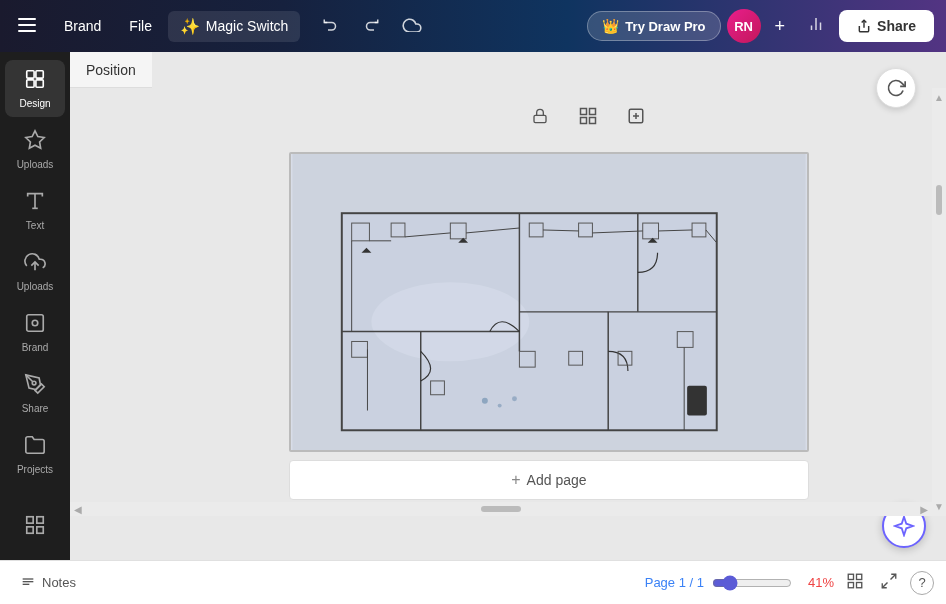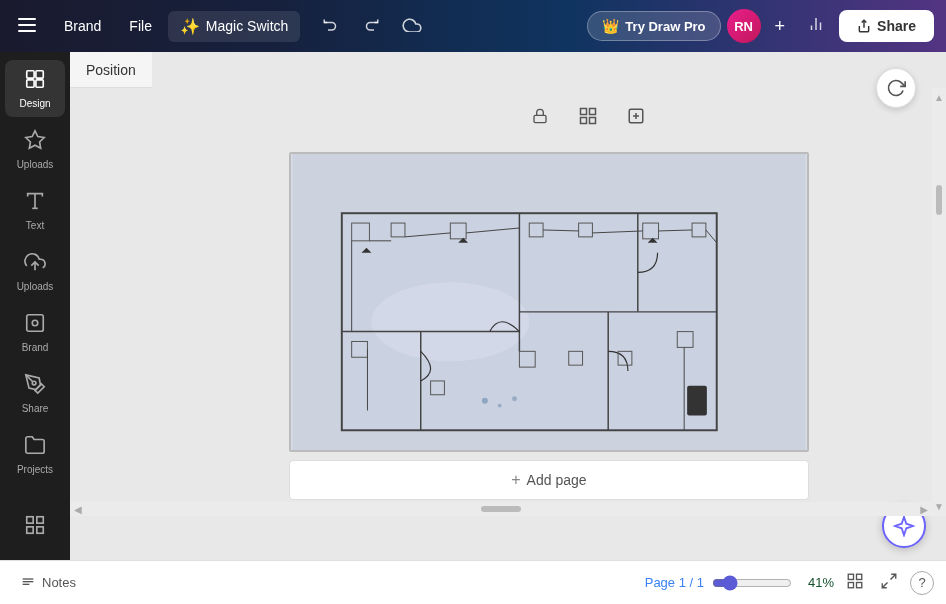--- a/index.html
+++ b/index.html
@@ -291,21 +291,21 @@
       display: flex;
       align-items: center;
       gap: 6px;
     }
     .zoom-slider {
       width: 80px;
       accent-color: #5b5bd6;
     }
     .zoom-percent {
       font-size: 13px;
-      color: #14532d;
+      color: #ef4444;
       min-width: 34px;
       text-align: right;
     }
     .grid-view-btn {
       color: #555;
       font-size: 16px;
       cursor: pointer;
       padding: 4px;
       border: none;
       background: none;

